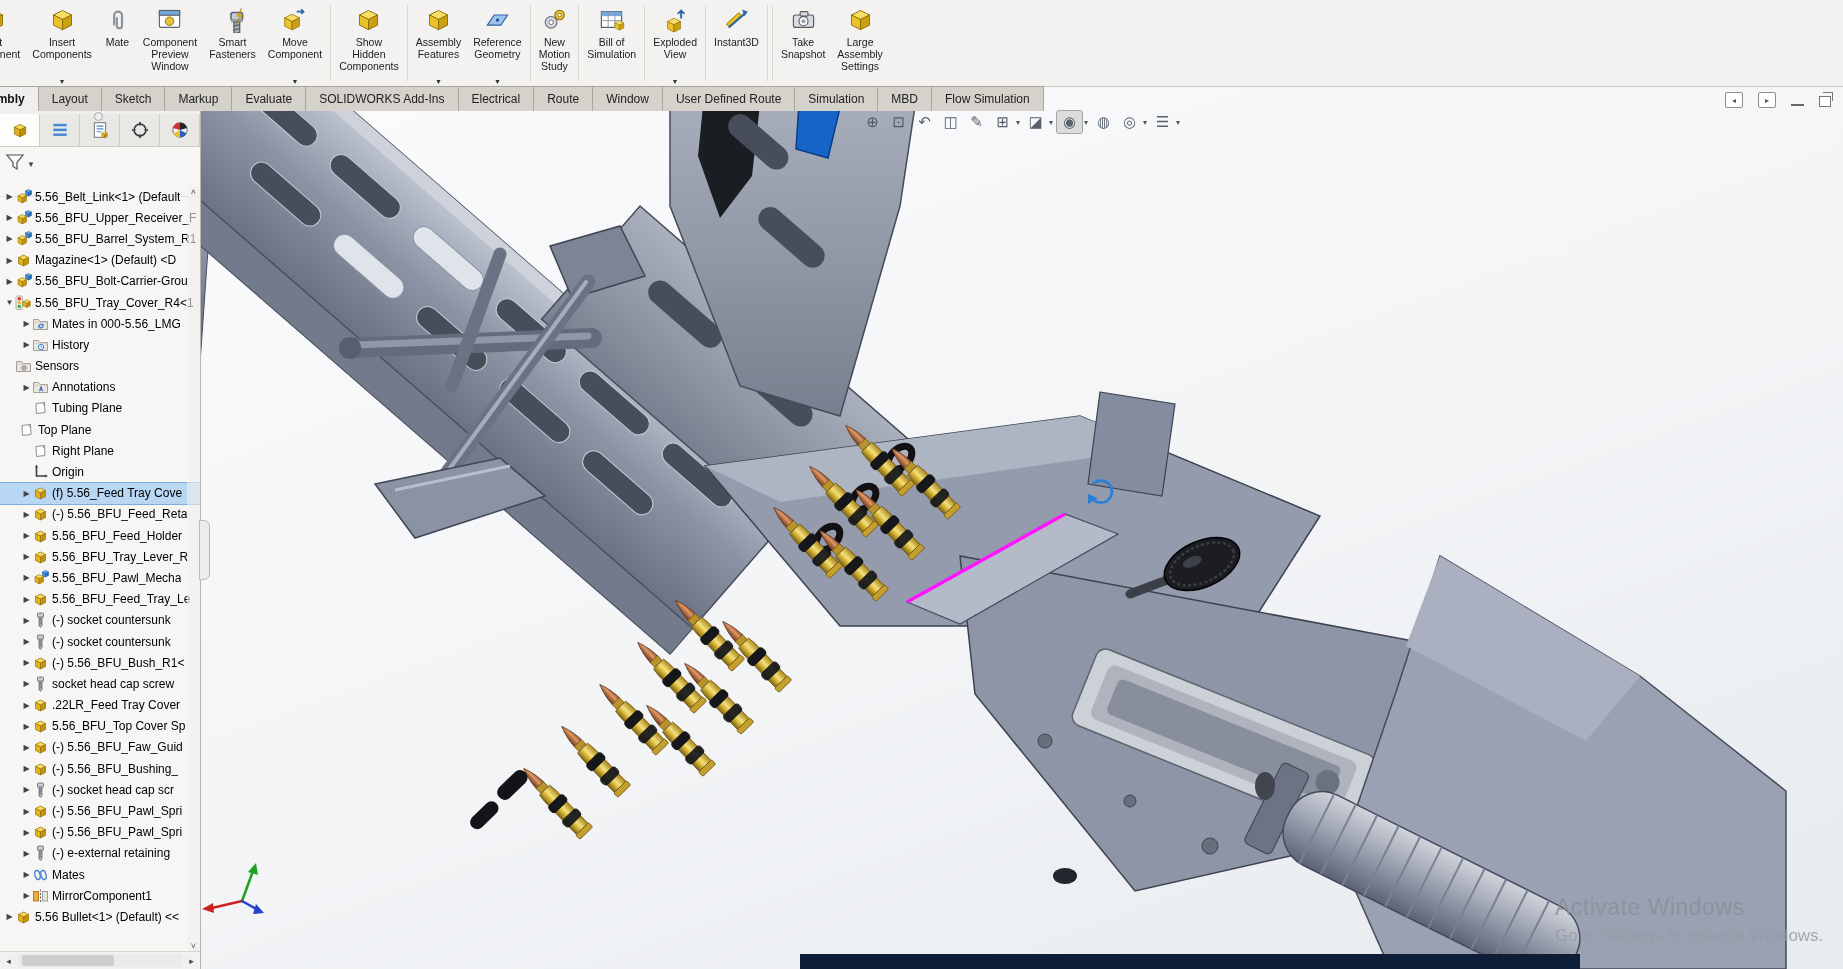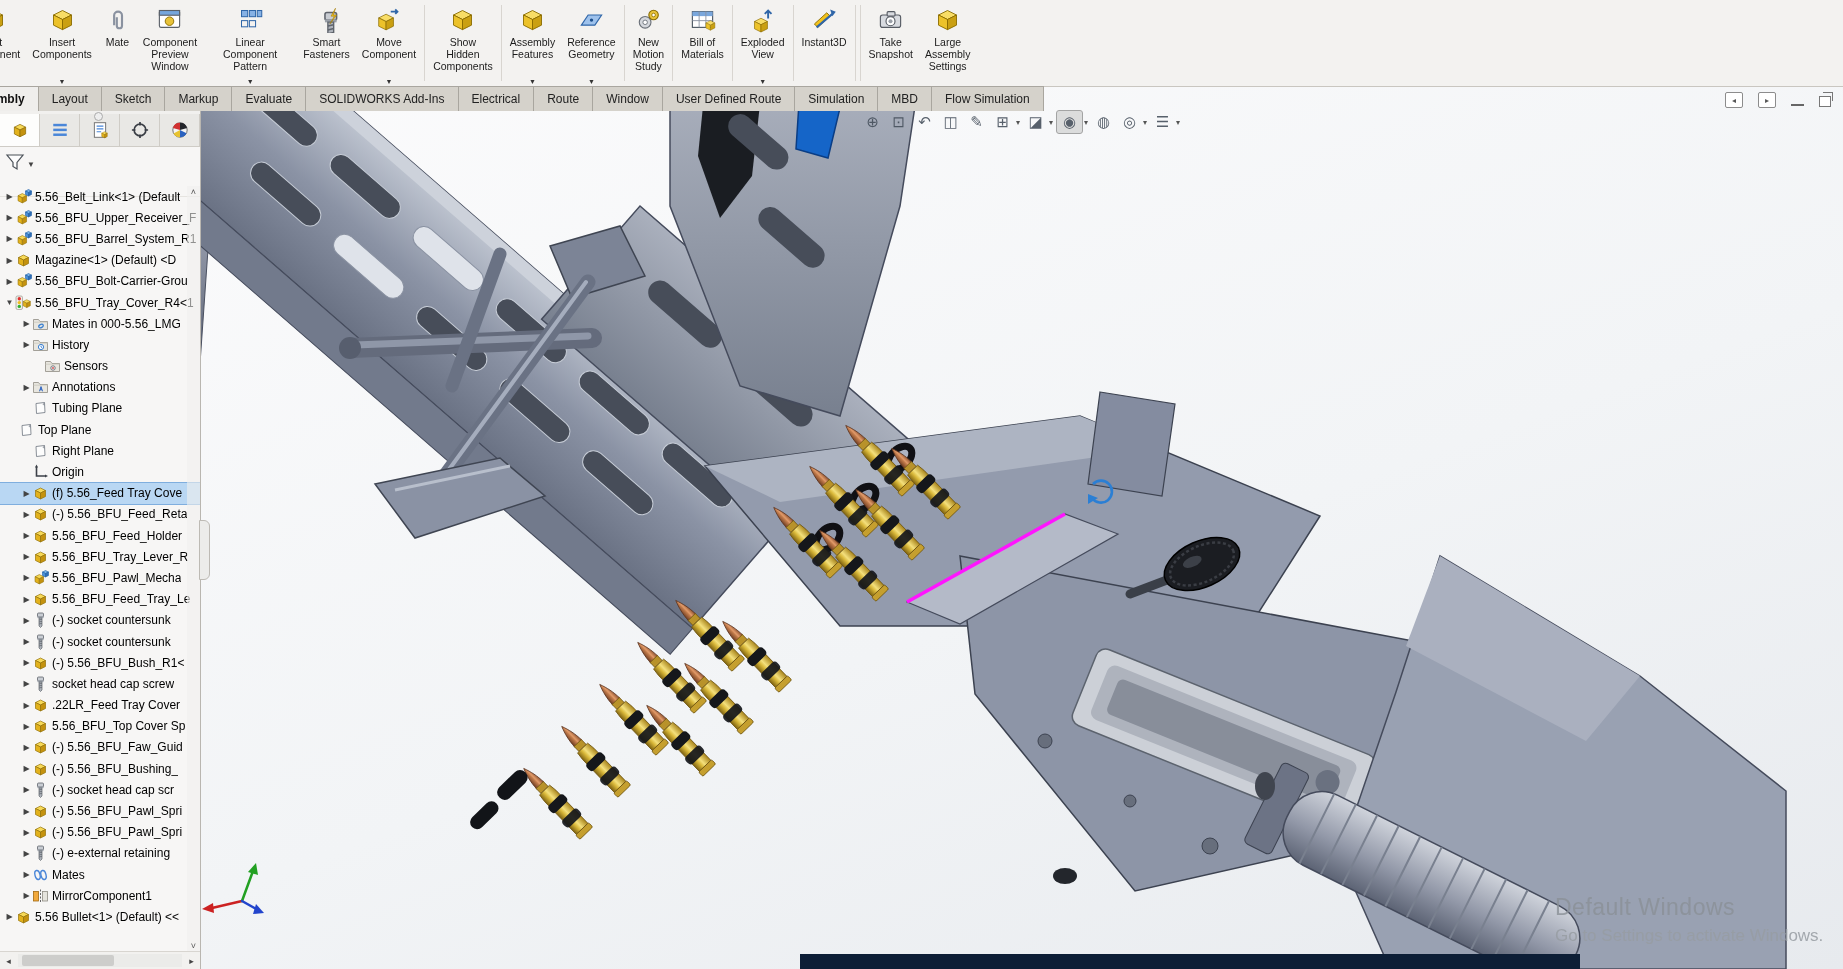--- a/index.html
+++ b/index.html
@@ -435,21 +435,21 @@
         <div class="hu active">◉</div>
         <span class="hu-dd">▾</span>
         <div class="hu">◍</div>
         <div class="hu">◎</div>
         <span class="hu-dd">▾</span>
         <div class="hu">☰</div>
         <span class="hu-dd">▾</span>
       </div>
 
     <div class="watermark">
-      <div class="wm1">Default Windows</div>
+      <div class="wm1">Activate Windows</div>
       <div class="wm2">Go to Settings to activate Windows.</div>
     </div>
   </div>
 
   <div class="toolbar" id="toolbar">
       <div class="tb-btn tb-cut">
         <svg>
           <use href="#w-cube" xlink:href="#w-cube"></use>
         </svg>
         <div class="tb-label">Edit
@@ -472,28 +472,20 @@
       <div class="tb-btn">
         <svg>
           <use href="#w-window" xlink:href="#w-window"></use>
         </svg>
         <div class="tb-label">Component
 Preview
 Window</div>
       </div>
       <div class="tb-btn">
         <svg>
-          <use href="#w-pattern" xlink:href="#w-pattern"></use>
-        </svg>
-        <div class="tb-label">Linear Component
-Pattern</div>
-        <div class="tb-caret">▼</div>
-      </div>
-      <div class="tb-btn">
-        <svg>
           <use href="#w-fast" xlink:href="#w-fast"></use>
         </svg>
         <div class="tb-label">Smart
 Fasteners</div>
       </div>
       <div class="tb-btn">
         <svg>
           <use href="#w-move" xlink:href="#w-move"></use>
         </svg>
         <div class="tb-label">Move
@@ -534,21 +526,21 @@
         <div class="tb-label">New
 Motion
 Study</div>
       </div>
       <div class="tb-sep"></div>
       <div class="tb-btn">
         <svg>
           <use href="#w-grid" xlink:href="#w-grid"></use>
         </svg>
         <div class="tb-label">Bill of
-Materials</div>
+Simulation</div>
       </div>
       <div class="tb-sep"></div>
       <div class="tb-btn">
         <svg>
           <use href="#w-explode" xlink:href="#w-explode"></use>
         </svg>
         <div class="tb-label">Exploded
 View</div>
         <div class="tb-caret">▼</div>
       </div>
@@ -686,21 +678,21 @@
           </svg>
           <span class="lbl">Mates in 000-5.56_LMG</span>
         </div>
         <div class="row" style="padding-left: 21px;">
           <span class="arr">▶</span>
           <svg class="ticon">
             <use href="#i-fol-history" xlink:href="#i-fol-history"></use>
           </svg>
           <span class="lbl">History</span>
         </div>
-        <div class="row" style="padding-left: 33px;">
+        <div class="row" style="padding-left: 4px;">
           <span class="arr"></span>
           <svg class="ticon">
             <use href="#i-fol-sensors" xlink:href="#i-fol-sensors"></use>
           </svg>
           <span class="lbl">Sensors</span>
         </div>
         <div class="row" style="padding-left: 21px;">
           <span class="arr">▶</span>
           <svg class="ticon">
             <use href="#i-fol-annot" xlink:href="#i-fol-annot"></use>

